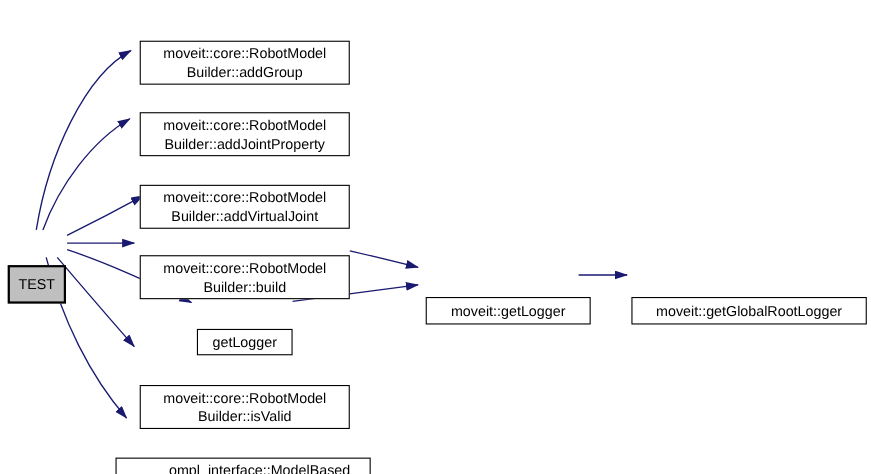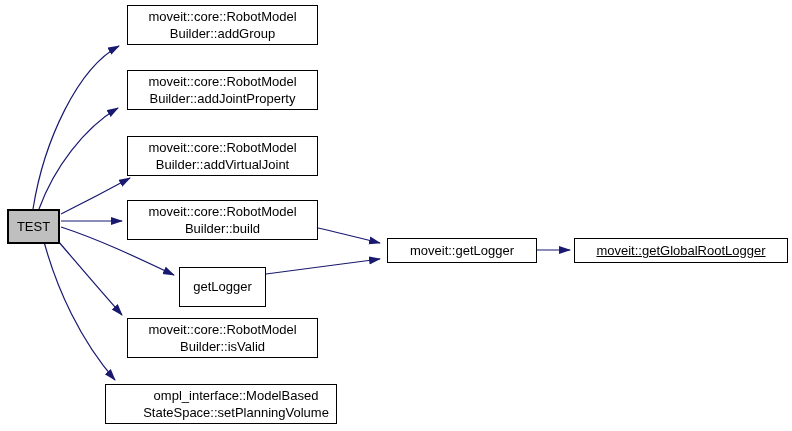--- a/index.html
+++ b/index.html
@@ -46,20 +46,21 @@
     align-items: center;
     justify-content: center;
     text-align: center;
     background: var(--color-node-fill, #ffffff);
     border: 1px solid var(--color-node-border, #000000);
     color: var(--color-text, #000000);
     font-size: 13px;
     line-height: 1.32;
     white-space: pre-line;
     cursor: pointer;
+    margin-top: 32px;
   }
   .node.current {
     background: var(--color-current-node-fill, #bfbfbf);
     border-width: 2px;
     cursor: default;
   }
 </style>
 </head>
 <body>
 
@@ -100,35 +101,35 @@
   <div class="node" style="left:127px; top:136px; width:191px; height:40px;">
     <span>moveit::core::RobotModel
 Builder::addVirtualJoint</span>
   </div>
 
   <div class="node" style="left:127px; top:200px; width:191px; height:40px;">
     <span>moveit::core::RobotModel
 Builder::build</span>
   </div>
 
-  <div class="node" style="left:179px; top:267px; width:87px; height:40px;">
+  <div class="node" style="left:179px; top:267px; width:87px; height:24px;">
     <span>getLogger</span>
   </div>
 
   <div class="node" style="left:127px; top:318px; width:191px; height:40px;">
     <span>moveit::core::RobotModel
 Builder::isValid</span>
   </div>
 
   <div class="node" style="left:105px; top:384px; width:232px; height:40px;padding-left:30px;">
     <span>ompl_interface::ModelBased
 StateSpace::setPlanningVolume</span>
   </div>
 
   <div class="node" style="left:387px; top:238px; width:150px; height:25px;">
     <span>moveit::getLogger</span>
   </div>
 
-  <div class="node" style="left:574px; top:238px; width:214px; height:25px;text-decoration:underline;">
+  <div class="node" style="left:574px; top:238px; width:214px; height:25px;">
     <span>moveit::getGlobalRootLogger</span>
   </div>
 
 </div>
 
 </body></html>

